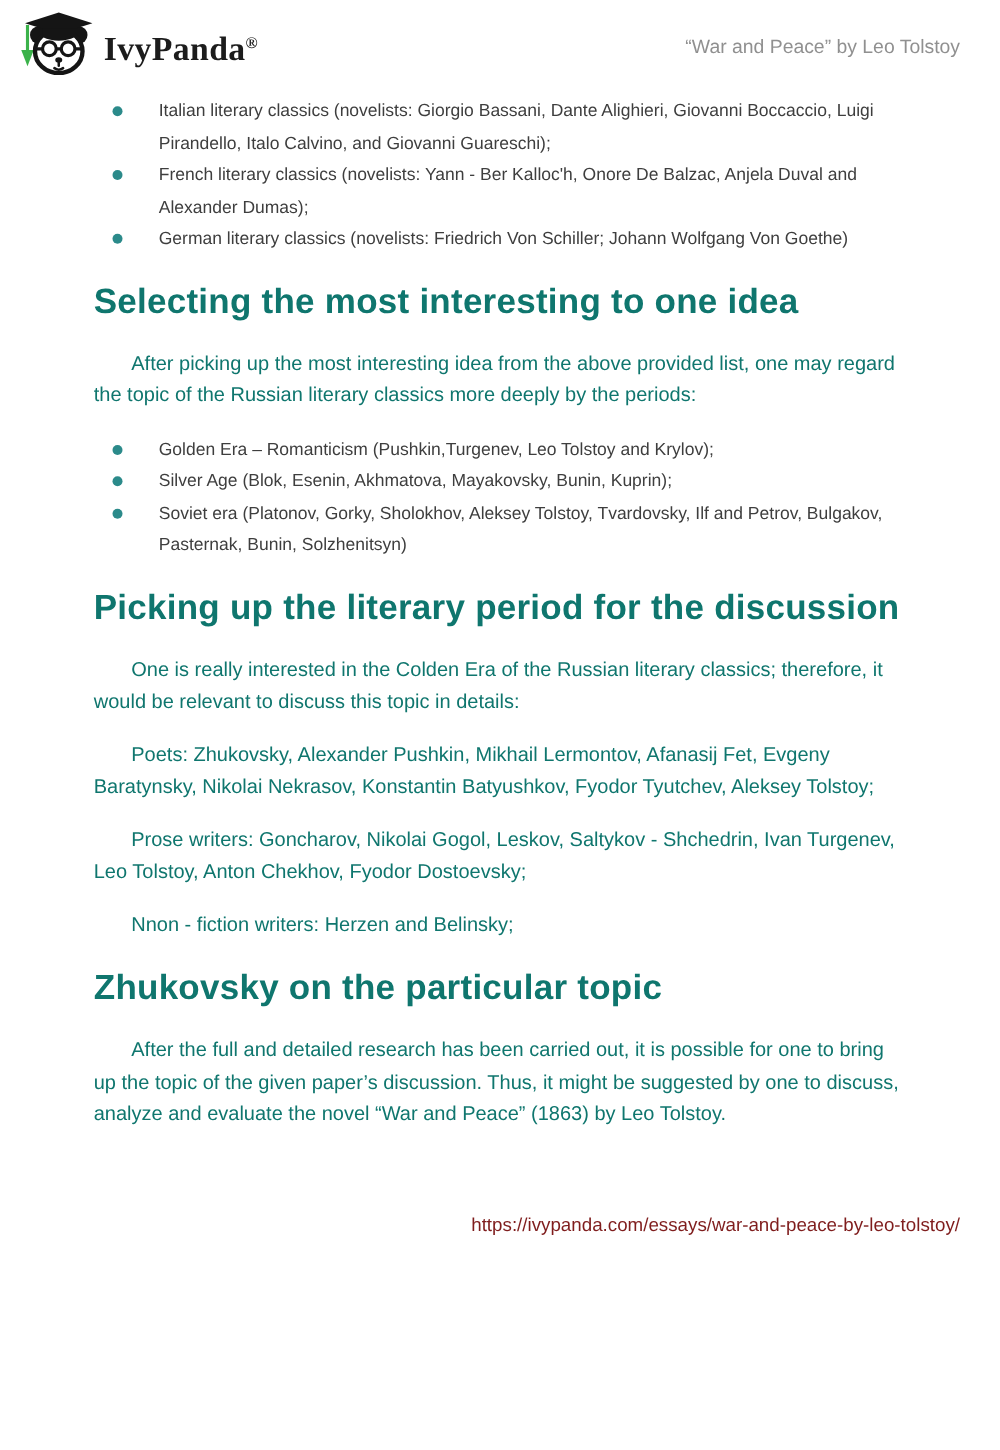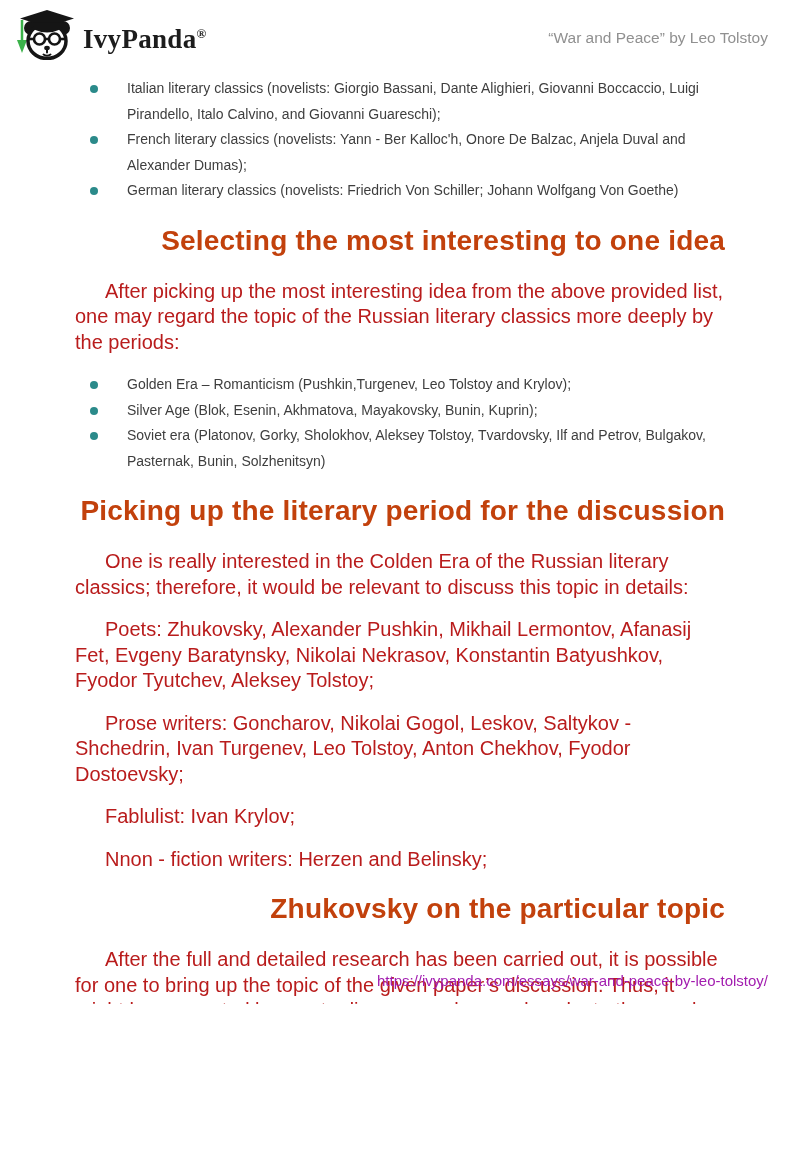--- a/index.html
+++ b/index.html
@@ -42,25 +42,25 @@
     color: #909090;
     margin-top: 21px;
   }
 
   
   .content {
     width: 650px;
     margin: 14px 0 0 75px;
   }
   .content p {
-    font-size: 20px;
+    font-size: 16px;
     line-height: 25.5px;
     margin: 17px 0;
     text-indent: 30px;
-    color: #b91c1c;
+    color: #0f766e;
   }
   .content ul {
     list-style: none;
     margin: 17px 0;
     padding: 0;
   }
   .content > ul:first-child { margin-top: 0; }
   .content li {
     position: relative;
     padding-left: 52px;
@@ -74,35 +74,34 @@
     left: 15px; top: 9px;
     width: 8px; height: 8px;
     border-radius: 50%;
     background: #2b8a8a;
   }
   .content h2 {
     font-family: "Liberation Sans", sans-serif;
     font-size: 28px;
     line-height: 40px;
     font-weight: 700;
-    color: #c2410c;
+    color: #0f766e;
     margin: 12px 0 18px;
     letter-spacing: 0.2px;
-    text-align: right;
   }
 
   
   .footer {
     position: absolute;
     right: 32px;
     bottom: 14px;
   }
   .footer-url {
     font-size: 15px;
-    color: #a21caf;
+    color: #7f1d1d;
   }
 </style>
 </head>
 <body>
 
 <div class="page">
 
   <div class="header">
     <div class="brand">
       <svg class="brand-logo" width="60" height="52" viewBox="0 0 60 52" aria-hidden="true">
@@ -142,21 +141,20 @@
       <li>Golden Era – Romanticism (Pushkin,Turgenev, Leo Tolstoy and Krylov);</li>
       <li>Silver Age (Blok, Esenin, Akhmatova, Mayakovsky, Bunin, Kuprin);</li>
       <li>Soviet era (Platonov, Gorky, Sholokhov, Aleksey Tolstoy, Tvardovsky, Ilf and Petrov, Bulgakov, Pasternak, Bunin, Solzhenitsyn)</li>
     </ul>
 
     <h2>Picking up the literary period for the discussion</h2>
 
     <p>One is really interested in the Colden Era of the Russian literary classics; therefore, it would be relevant to discuss this topic in details:</p>
     <p>Poets: Zhukovsky, Alexander Pushkin, Mikhail Lermontov, Afanasij Fet, Evgeny Baratynsky, Nikolai Nekrasov, Konstantin Batyushkov, Fyodor Tyutchev, Aleksey Tolstoy;</p>
     <p>Prose writers: Goncharov, Nikolai Gogol, Leskov, Saltykov - Shchedrin, Ivan Turgenev, Leo Tolstoy, Anton Chekhov, Fyodor Dostoevsky;</p>
-    <p>Fablulist: Ivan Krylov;</p>
     <p>Nnon - fiction writers: Herzen and Belinsky;</p>
 
     <h2>Zhukovsky on the particular topic</h2>
 
     <p>After the full and detailed research has been carried out, it is possible for one to bring up the topic of the given paper’s discussion. Thus, it might be suggested by one to discuss, analyze and evaluate the novel “War and Peace” (1863) by Leo Tolstoy.</p>
 
   </div>
 
   <div class="footer">
     <span class="footer-url">https://ivypanda.com/essays/war-and-peace-by-leo-tolstoy/</span>

